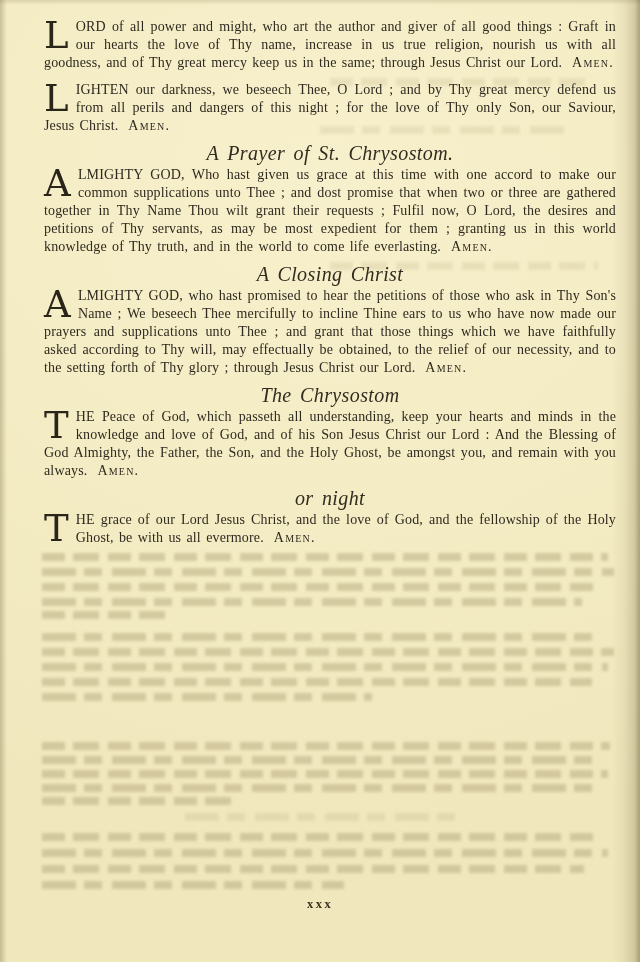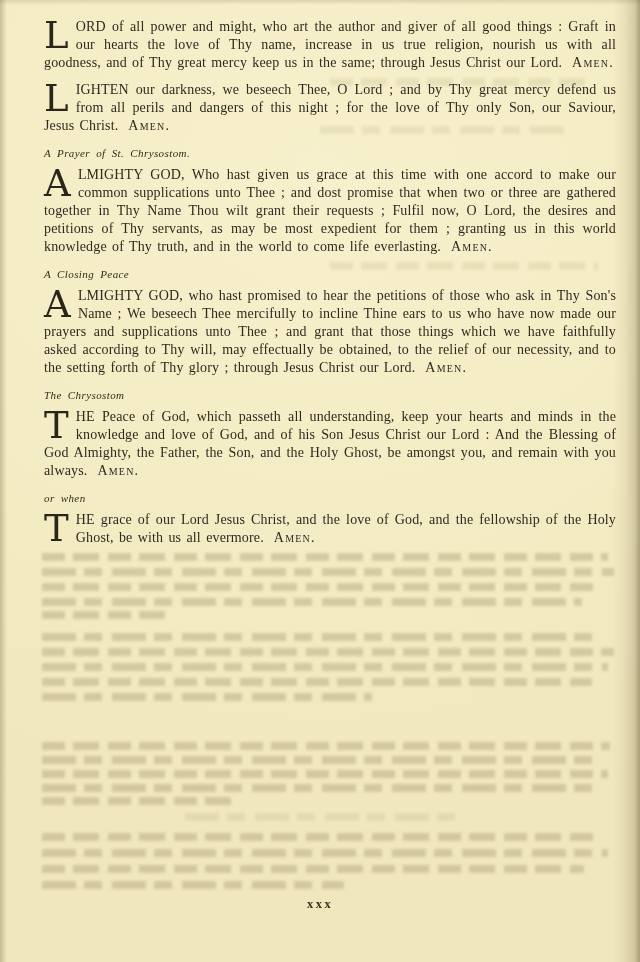--- a/index.html
+++ b/index.html
@@ -50,21 +50,22 @@
     color: #2a2519;
     font-family: "DejaVu Serif", "Liberation Serif", serif;
   }
   .amen {
     font-variant: small-caps;
     letter-spacing: 1.2px;
     margin-left: 10px;
   }
   .heading {
     margin: 4px 0 4px 0;
-    font-size: 11px;
+    text-align: center;
+    font-size: 20px;
     line-height: 18px;
     font-style: italic;
     font-weight: normal;
     letter-spacing: 0.4px;
     word-spacing: 3px;
     color: #322c20;
   }
   .folio {
     position: absolute;
     top: 897px; left: 0; right: 0;
@@ -136,29 +137,29 @@
   <main class="text-block">
 
     <p class="prayer"><span class="dropcap">L</span><span>ORD of all power and might, who art the author and giver of all good things : Graft in our hearts the love of Thy name, increase in us true religion, nourish us with all goodness, and of Thy great mercy keep us in the same; through Jesus Christ our Lord.</span><span class="amen">Amen.</span></p>
 
     <p class="prayer"><span class="dropcap">L</span><span>IGHTEN our darkness, we beseech Thee, O Lord ; and by Thy great mercy defend us from all perils and dangers of this night ; for the love of Thy only Son, our Saviour, Jesus Christ.</span><span class="amen">Amen.</span></p>
 
     <h2 class="heading">A Prayer of St. Chrysostom.</h2>
 
     <p class="prayer"><span class="dropcap">A</span><span>LMIGHTY GOD, Who hast given us grace at this time with one accord to make our common supplications unto Thee ; and dost promise that when two or three are gathered together in Thy Name Thou wilt grant their requests ; Fulfil now, O Lord, the desires and petitions of Thy servants, as may be most expedient for them ; granting us in this world knowledge of Thy truth, and in the world to come life everlasting.</span><span class="amen">Amen.</span></p>
 
-    <h2 class="heading">A Closing Peace</h2>
+    <h2 class="heading">A Closing Christ</h2>
 
     <p class="prayer"><span class="dropcap">A</span><span>LMIGHTY GOD, who hast promised to hear the petitions of those who ask in Thy Son's Name ; We beseech Thee mercifully to incline Thine ears to us who have now made our prayers and supplications unto Thee ; and grant that those things which we have faithfully asked according to Thy will, may effectually be obtained, to the relief of our necessity, and to the setting forth of Thy glory ; through Jesus Christ our Lord.</span><span class="amen">Amen.</span></p>
 
     <h2 class="heading">The Chrysostom</h2>
 
     <p class="prayer"><span class="dropcap">T</span><span>HE Peace of God, which passeth all understanding, keep your hearts and minds in the knowledge and love of God, and of his Son Jesus Christ our Lord : And the Blessing of God Almighty, the Father, the Son, and the Holy Ghost, be amongst you, and remain with you always.</span><span class="amen">Amen.</span></p>
 
-    <h2 class="heading">or when</h2>
+    <h2 class="heading">or night</h2>
 
     <p class="prayer"><span class="dropcap">T</span><span>HE grace of our Lord Jesus Christ, and the love of God, and the fellowship of the Holy Ghost, be with us all evermore.</span><span class="amen">Amen.</span></p>
 
   </main>
 
   <div class="folio">xxx</div>
 
   <div class="edge-left"></div>
   <div class="edge-right"></div>
   <div class="edge-top"></div>

